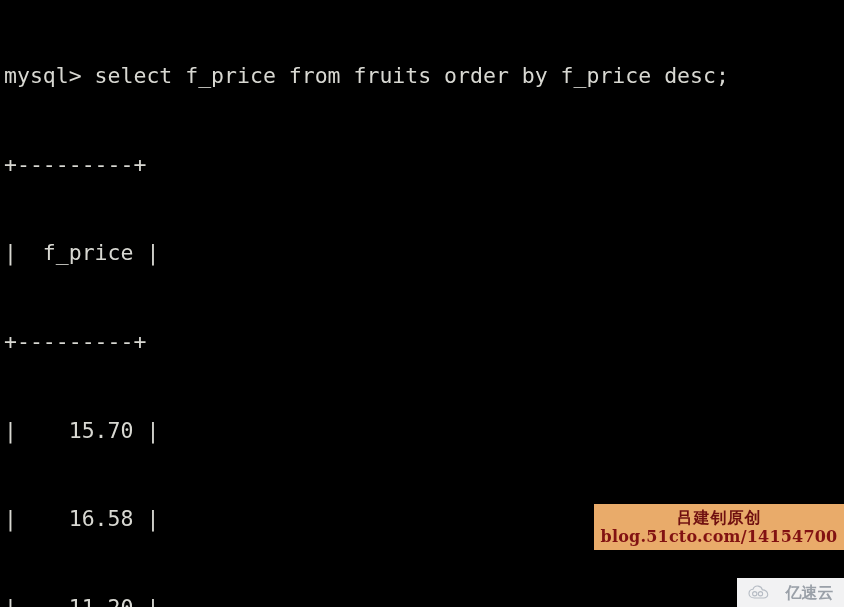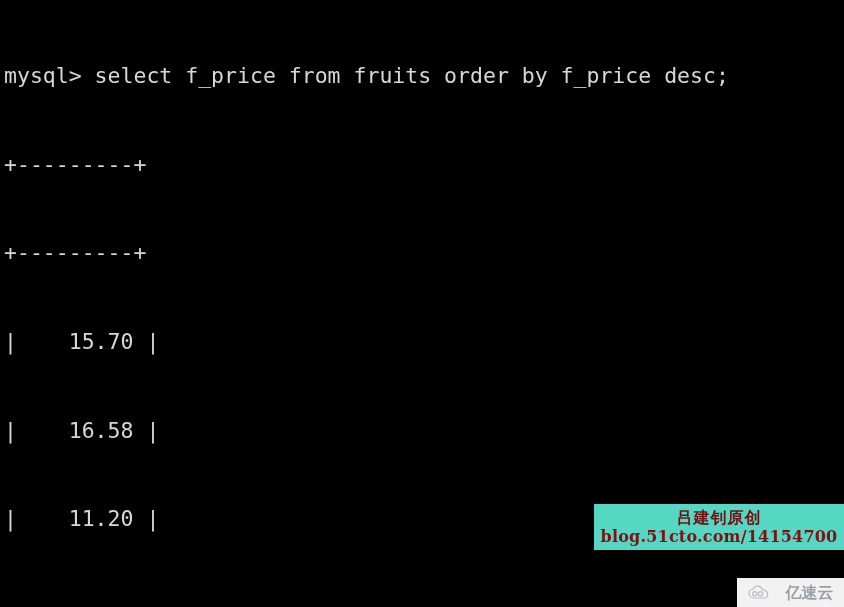--- a/index.html
+++ b/index.html
@@ -37,21 +37,21 @@
     white-space: pre;
     font-variant-ligatures: none;
   }
 
   .watermark {
     position: absolute;
     left: 594px;
     top: 504px;
     width: 250px;
     height: 46px;
-    background: #5eead4;
+    background: #fdba74;
     opacity: 0.92;
     overflow: hidden;
   }
   .watermark-inner {
     width: 100%;
     height: 100%;
     display: flex;
     flex-direction: column;
     align-items: center;
     justify-content: center;
@@ -99,20 +99,21 @@
     letter-spacing: 0px;
     line-height: 18px;
   }
 </style>
 </head>
 <body>
 
 <div id="terminal">
   <div class="term-line">mysql&gt; select f_price from fruits order by f_price desc;</div>
   <div class="term-line">+---------+</div>
+  <div class="term-line">|  f_price |</div>
   <div class="term-line">+---------+</div>
   <div class="term-line">|    15.70 |</div>
   <div class="term-line">|    16.58 |</div>
   <div class="term-line">|    11.20 |</div>
   
   
   
   
   
   

